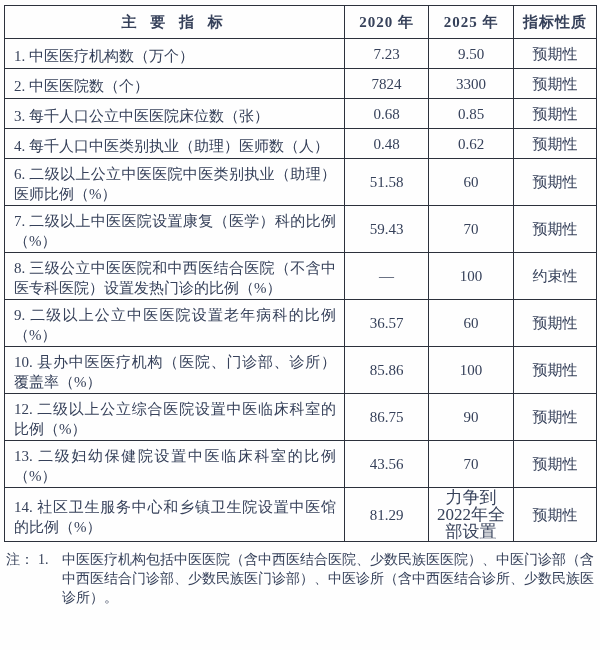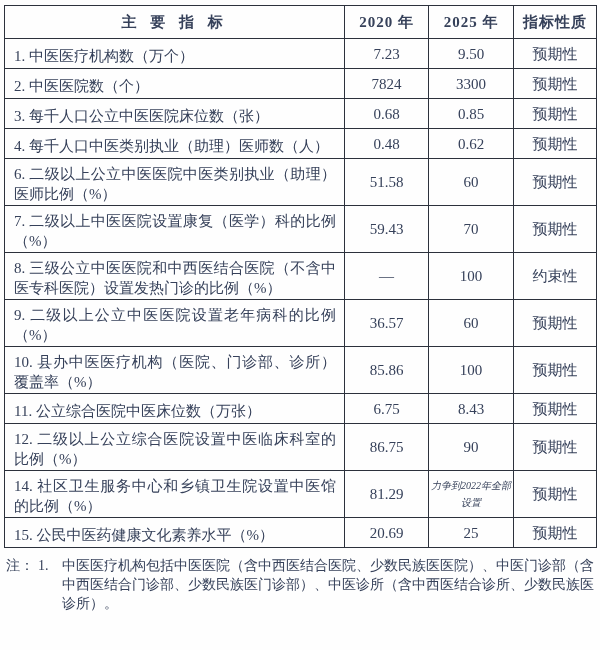--- a/index.html
+++ b/index.html
@@ -46,21 +46,21 @@
 
   td.c-ind {
     text-align: justify;
     padding: 5px 8px 1px 9px;
     margin-top: 43px;
   }
   td.c-val, td.c-nat {
     text-align: center;
     padding: 1px 2px;
   }
-  td.c-val.fit { font-size: 10px; line-height: 17px; font-style: italic; }
+  td.c-val.fit { font-size: 17px; line-height: 17px; }
 
   .notes {
     display: flex;
     margin-top: 8px;
     font-size: 14px;
     line-height: 19px;
     padding: 0 2px 0 2px;
   }
   .note-prefix { width: 32px; flex: none; }
   .note-items { flex: 1; }
@@ -136,42 +136,36 @@
         <td class="c-val">36.57</td>
         <td class="c-val">60</td>
         <td class="c-nat">预期性</td>
       </tr>
       <tr class="r-double">
         <td class="c-ind">10. 县办中医医疗机构（医院、门诊部、诊所）覆盖率（%）</td>
         <td class="c-val">85.86</td>
         <td class="c-val">100</td>
         <td class="c-nat">预期性</td>
       </tr>
-      <tr class="r-single">
-        <td class="c-ind">11. 公立综合医院中医床位数（万张）</td>
-        <td class="c-val">6.75</td>
-        <td class="c-val">8.43</td>
-        <td class="c-nat">预期性</td>
-      </tr>
       <tr class="r-double">
         <td class="c-ind">12. 二级以上公立综合医院设置中医临床科室的比例（%）</td>
         <td class="c-val">86.75</td>
         <td class="c-val">90</td>
         <td class="c-nat">预期性</td>
       </tr>
+      <tr class="r-single">
+        <td class="c-ind">13. 二级妇幼保健院设置中医临床科室的比例（%）</td>
+        <td class="c-val">43.56</td>
+        <td class="c-val">70</td>
+        <td class="c-nat">预期性</td>
+      </tr>
       <tr class="r-double">
         <td class="c-ind">14. 社区卫生服务中心和乡镇卫生院设置中医馆的比例（%）</td>
         <td class="c-val">81.29</td>
         <td class="c-val fit">力争到2022年全部设置</td>
-        <td class="c-nat">预期性</td>
-      </tr>
-      <tr class="r-single">
-        <td class="c-ind">15. 公民中医药健康文化素养水平（%）</td>
-        <td class="c-val">20.69</td>
-        <td class="c-val">25</td>
         <td class="c-nat">预期性</td>
       </tr>
     </tbody>
   </table>
 
   <div class="notes">
     <div class="note-prefix">注：</div>
     <div class="note-items">
       <div class="note-item">
         <div class="note-num">1.</div>

